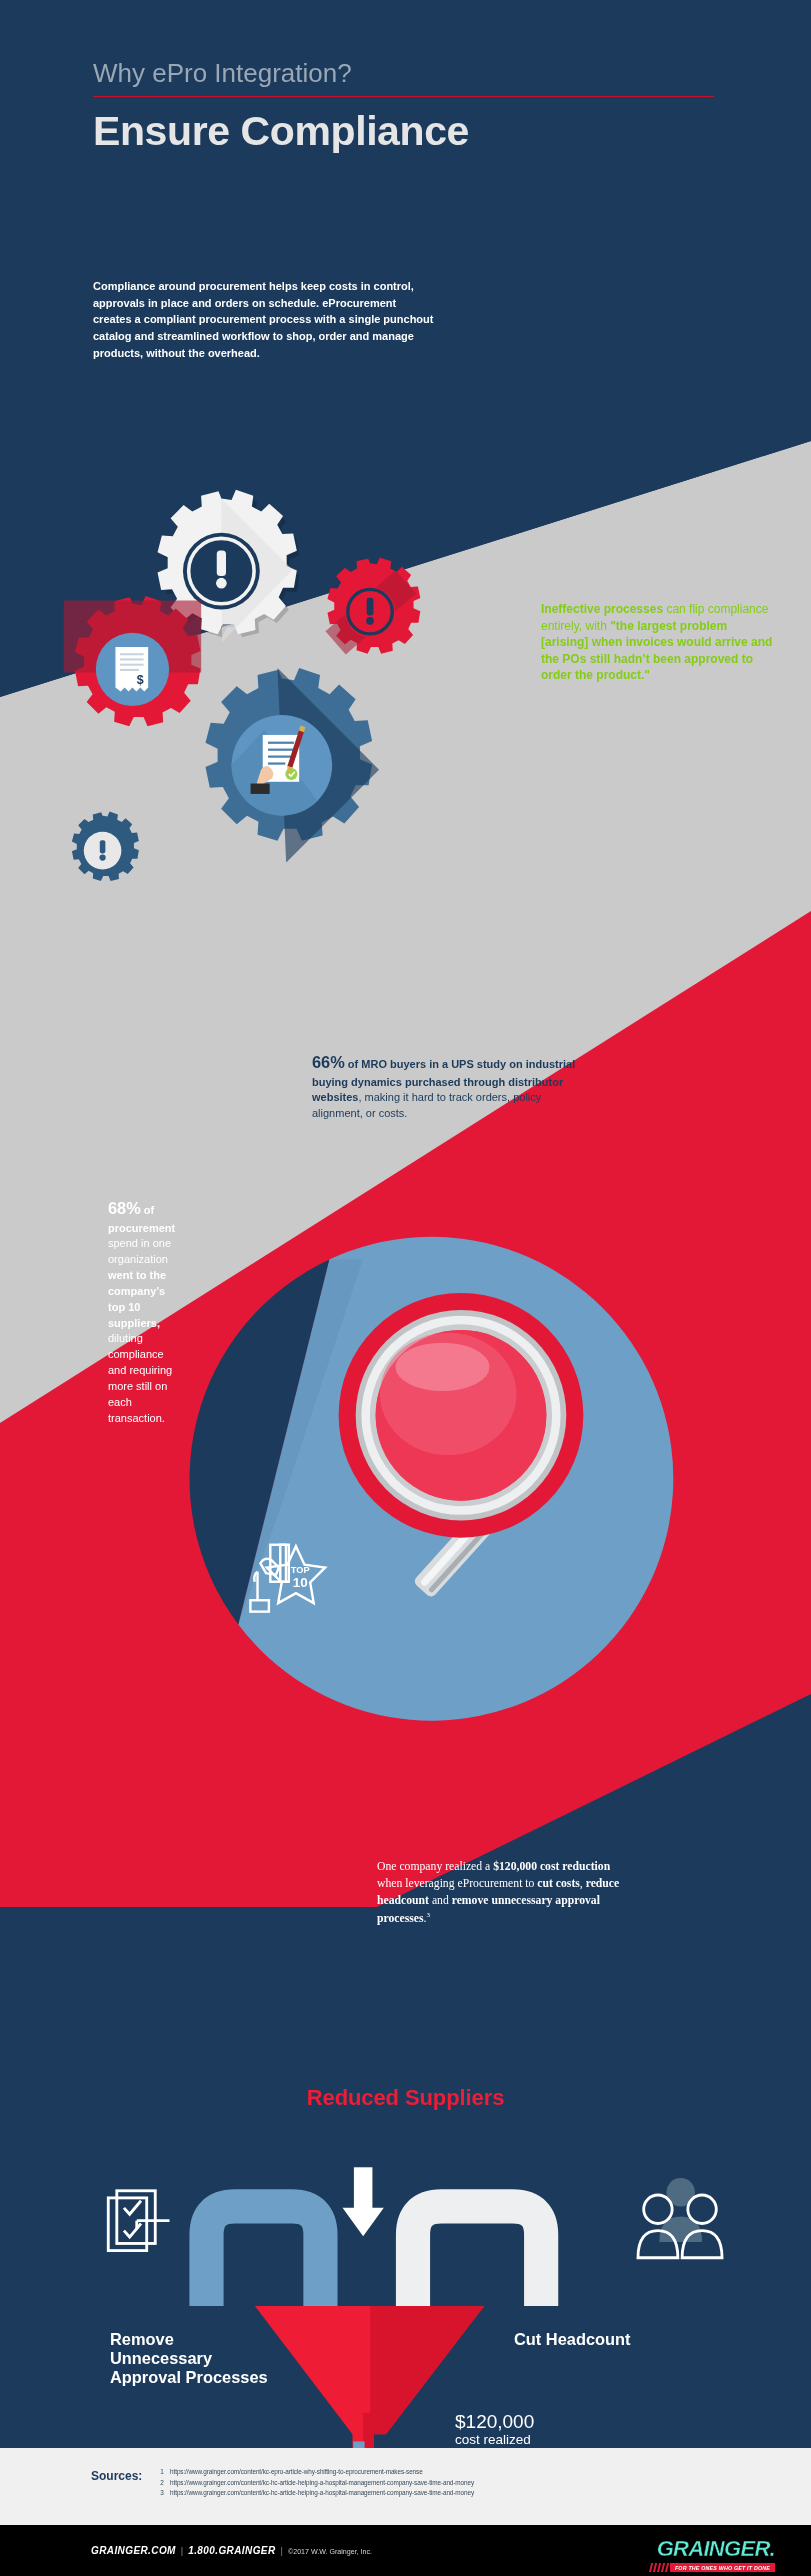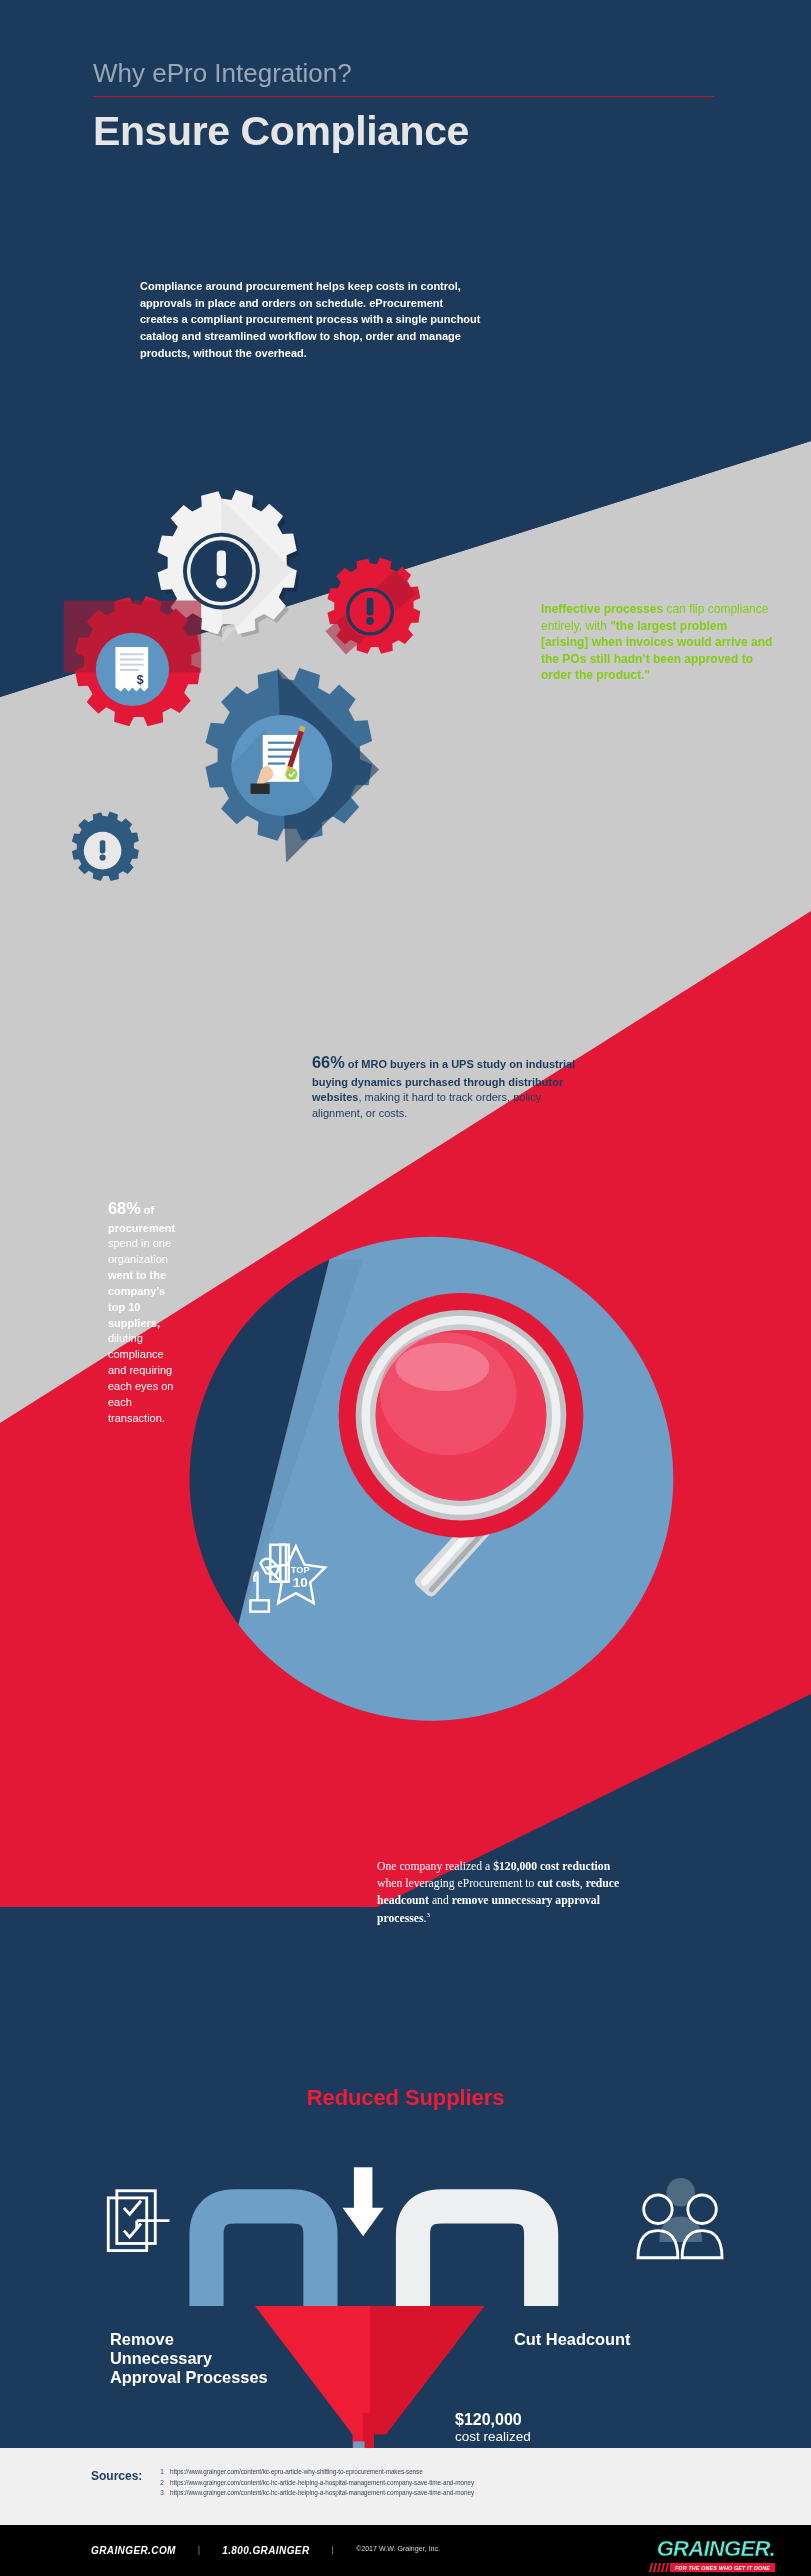--- a/index.html
+++ b/index.html
@@ -66,21 +66,21 @@
   }
   #hero-rule {
     margin-top: 10px; width: 621px; height: 1.4px; background: #C8102E;
   }
   #hero-title {
     margin-top: 13px; font-size: 41px; font-weight: 700; color: #e5e5e5;
     letter-spacing: -0.4px; line-height: 1.05;
   }
   #hero-intro {
     position: absolute; left: 93px; top: 278px; width: 342px;
-    font-size: 11px; font-weight: 700; color: #FFFFFF; line-height: 1.52; margin-left: 47px;
+    font-size: 11px; font-weight: 700; color: #FFFFFF; line-height: 1.52;
   }
 
   
   #gears { position: absolute; left: 28.5px; top: 463px; width: 527px; height: 441px; }
 
   
   #ineffective {
     position: absolute; left: 541px; top: 601px; width: 235px;
     font-size: 12px; color: #84cc16; line-height: 1.38; font-weight: 400;
   }
@@ -121,38 +121,38 @@
     position: absolute; left: 110px; top: 2330px; width: 164px;
     font-size: 16.4px; font-weight: 700; color: #FFFFFF; line-height: 1.17;
   }
   #label-cut {
     position: absolute; left: 514px; top: 2330px; width: 206px;
     font-size: 16.4px; font-weight: 700; color: #ffffff; line-height: 1.17;
   }
   #label-amount {
     position: absolute; left: 455px; top: 2412px; width: 199px;
   }
-  #label-amount .amt { font-size: 16px; font-weight: 700; color: #FFFFFF; line-height: 1.05; }
+  #label-amount .amt { font-size: 19px; font-weight: 400; color: #FFFFFF; line-height: 1.05; }
   #label-amount .sub { font-size: 13.5px; font-weight: 400; color: #FFFFFF; line-height: 1.2; }
 
   
   #sources { position: absolute; left: 0; top: 2448px; width: 811px; height: 77px; }
   #sources-label {
     position: absolute; left: 91px; top: 21.3px;
     font-size: 12px; font-weight: 700; color: #1B3A5C; font-style: normal;
   }
   #sources-list { position: absolute; left: 158px; top: 20px; }
   .src-row { display: flex; gap: 6.4px; align-items: baseline; margin-bottom: 3.6px; }
   .src-num { font-size: 6.4px; color: #3A4A5A; width: 5.7px; text-align: right; }
   .src-url { font-size: 6.4px; color: #3A4A5A; letter-spacing: -0.1px; }
 
   
   #footer { position: absolute; left: 0; top: 2525px; width: 811px; height: 51px; }
   #footer-left {
-    position: absolute; left: 91px; top: 20px; display: flex; align-items: flex-start; gap: 22px;
+    position: absolute; left: 91px; top: 20px; display: flex; align-items: flex-end; gap: 5px;
   }
   #footer-left .fw {
     font-size: 10px; font-weight: 700; font-style: italic; color: #FFFFFF; letter-spacing: 0.4px;
   }
   #footer-left .sep { font-size: 9.3px; color: #8A8A8A; }
   #footer-left .cp { font-size: 7.1px; color: #D8D8D8; font-weight: 400; }
   #logo { position: absolute; right: 36px; top: 13px; width: 135px; }
   #logo .word {
     font-size: 22px; font-weight: 700; font-style: italic; color: #5eead4;
     letter-spacing: -0.7px; line-height: 1; text-align: right;
@@ -340,21 +340,21 @@
         <ellipse cx="232" cy="190" rx="66" ry="34" fill="#F8A6B3" opacity="0.5"></ellipse>
       </g>
     </svg>
   </div>
 
   <div id="txt-66">
     <span class="big">66%</span><b> of MRO buyers in a UPS study on industrial buying dynamics purchased through distributor websites</b><span>, making it hard to track orders, policy alignment, or costs.</span>
   </div>
 
   <div id="txt-68">
-    <span class="big">68%</span><b> of procurement</b><span> spend in one organization </span><b>went to the company’s top 10 suppliers,</b><span> diluting compliance and requiring each eyes on each transaction.</span>
+    <span class="big">68%</span><b> of procurement</b><span> spend in one organization </span><b>went to the company’s top 10 suppliers,</b><span> diluting compliance and requiring more still on each transaction.</span>
   </div>
 
   <div id="cost-para">
     <span>One company realized a </span><b>$120,000 cost reduction</b><span> when leveraging eProcurement to </span><b>cut costs</b><span>, </span><b>reduce headcount</b><span> and </span><b>remove unnecessary approval processes</b><span>.</span><sup>3</sup>
   </div>
 
   <div id="funnel-title">Reduced Suppliers</div>
 
   <div id="funnel-art">
     <svg width="712" height="342" viewBox="0 0 1000 480">

